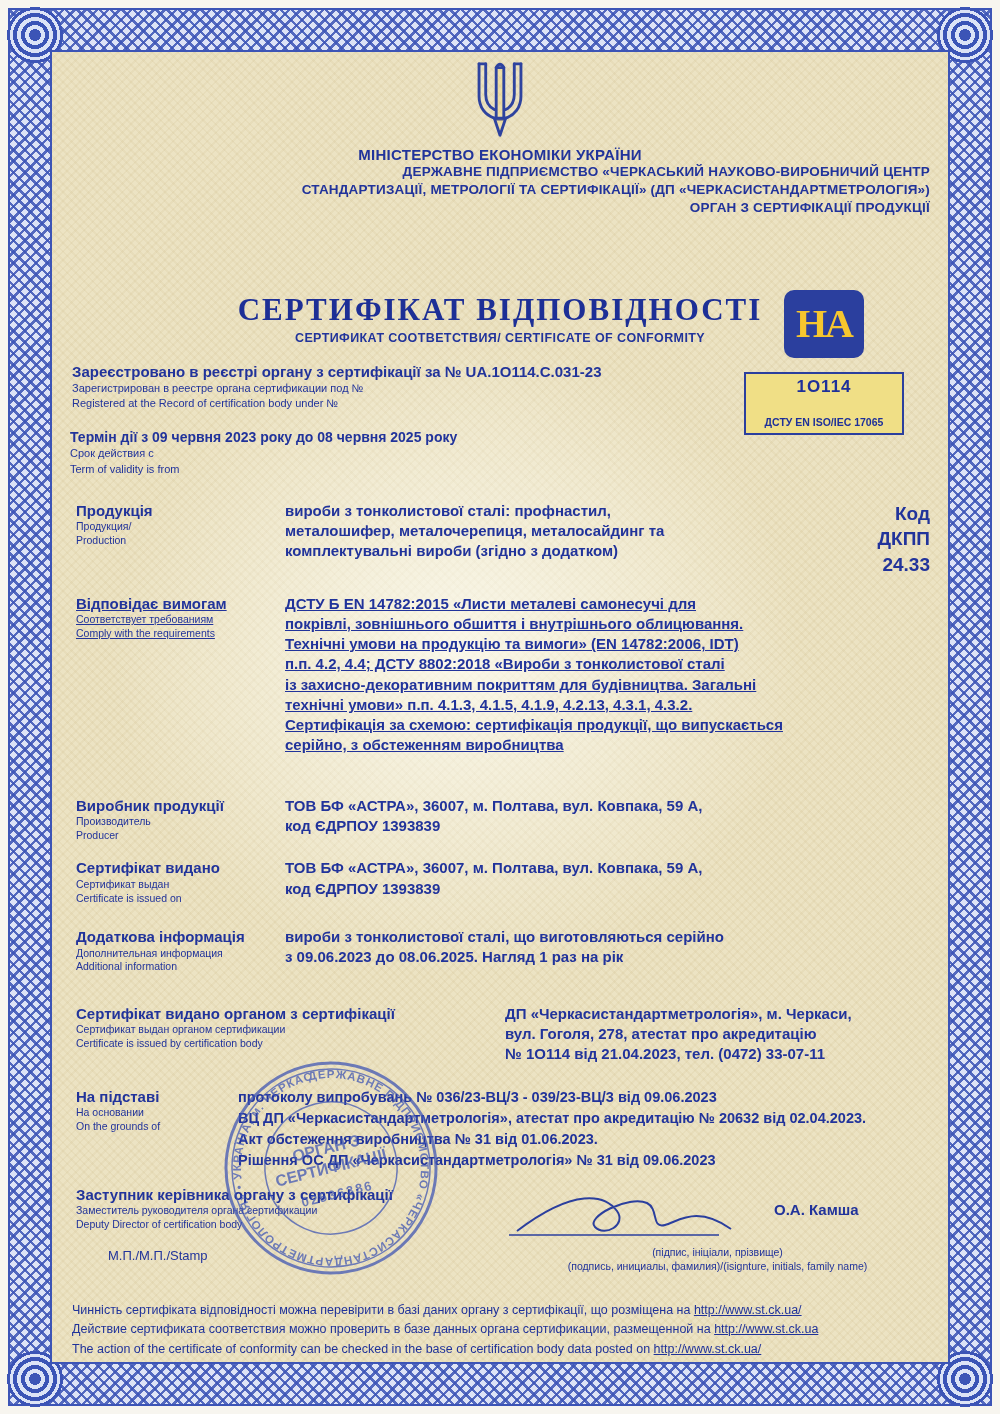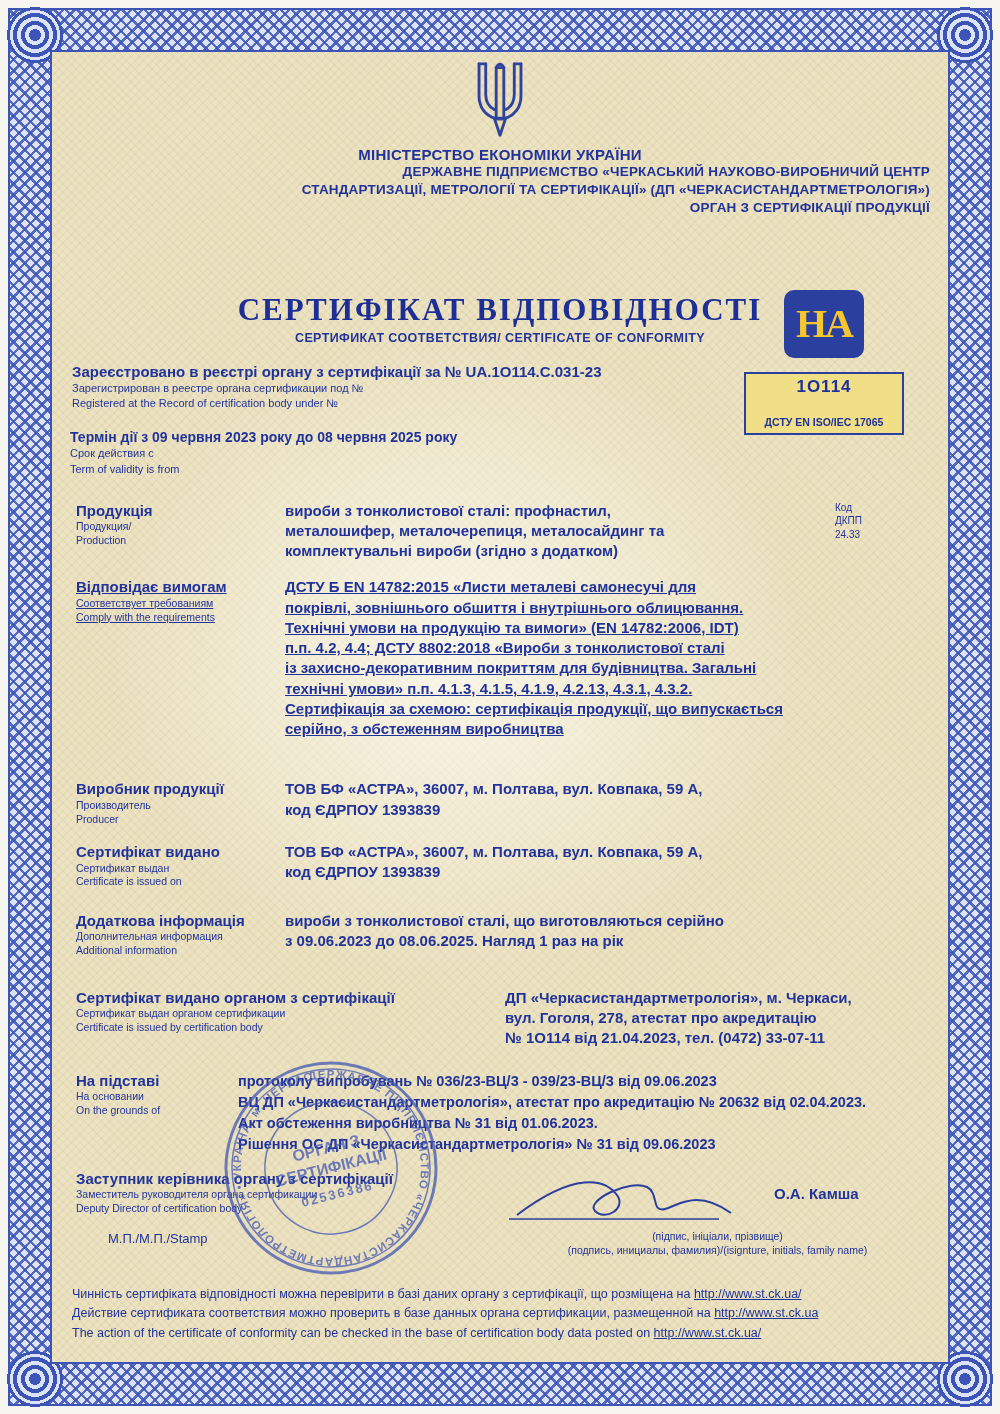--- a/index.html
+++ b/index.html
@@ -59,21 +59,21 @@
   .bold-line { font-size: 15px; font-weight: bold; }
   .small-line { font-size: 11px; margin-top: 2px; line-height: 1.25; }
   .validity-block { margin-top: 18px; }
   .validity-block .bold-line { font-size: 14px; }
 
   .row { display: flex; margin-top: 24px; }
   .lbl { flex: 0 0 215px; padding-left: 6px; }
   .lbl-ua { font-size: 15px; font-weight: bold; line-height: 1.3; }
   .lbl-sub { font-size: 10.5px; line-height: 1.3; }
   .val { flex: 1; font-size: 15px; font-weight: bold; line-height: 1.35; white-space: pre-line; }
-  .code-block { flex: 0 0 95px; text-align: left; font-weight: normal; font-size: 10px; line-height: 1.35; }
+  .code-block { flex: 0 0 95px; text-align: right; font-weight: bold; font-size: 19px; line-height: 1.35; }
 
   .row-product { }
   .row-requirements { margin-top: 16px; text-decoration: underline; }
   .row-producer { margin-top: 40px; }
   .row-issued { margin-top: 16px; }
   .row-additional { margin-top: 22px; }
   .row-issuedby { margin-top: 30px; }
   .row-issuedby .lbl { flex: 0 0 435px; }
   .row-grounds { margin-top: 22px; }
   .row-grounds .lbl { flex: 0 0 168px; }

